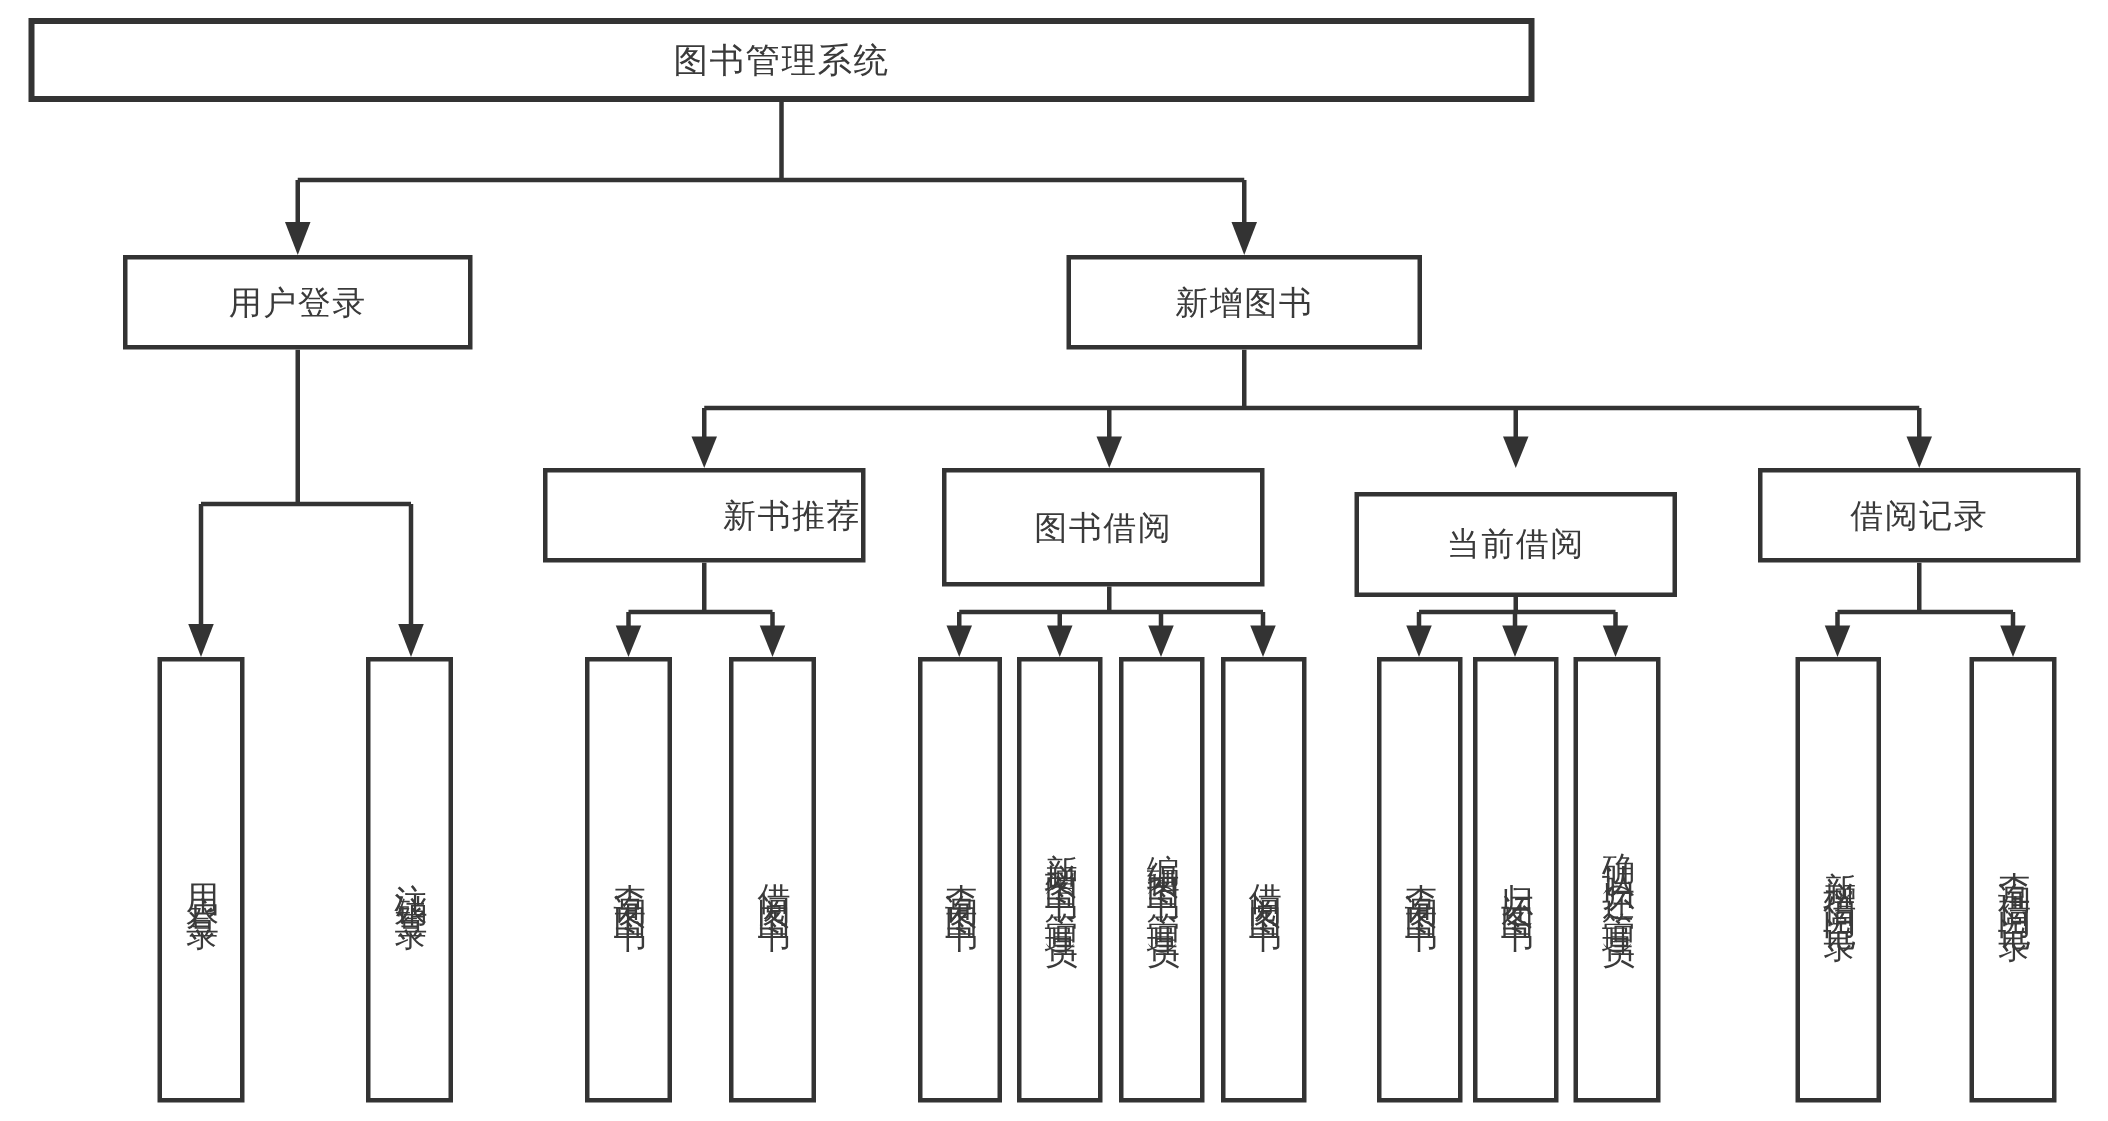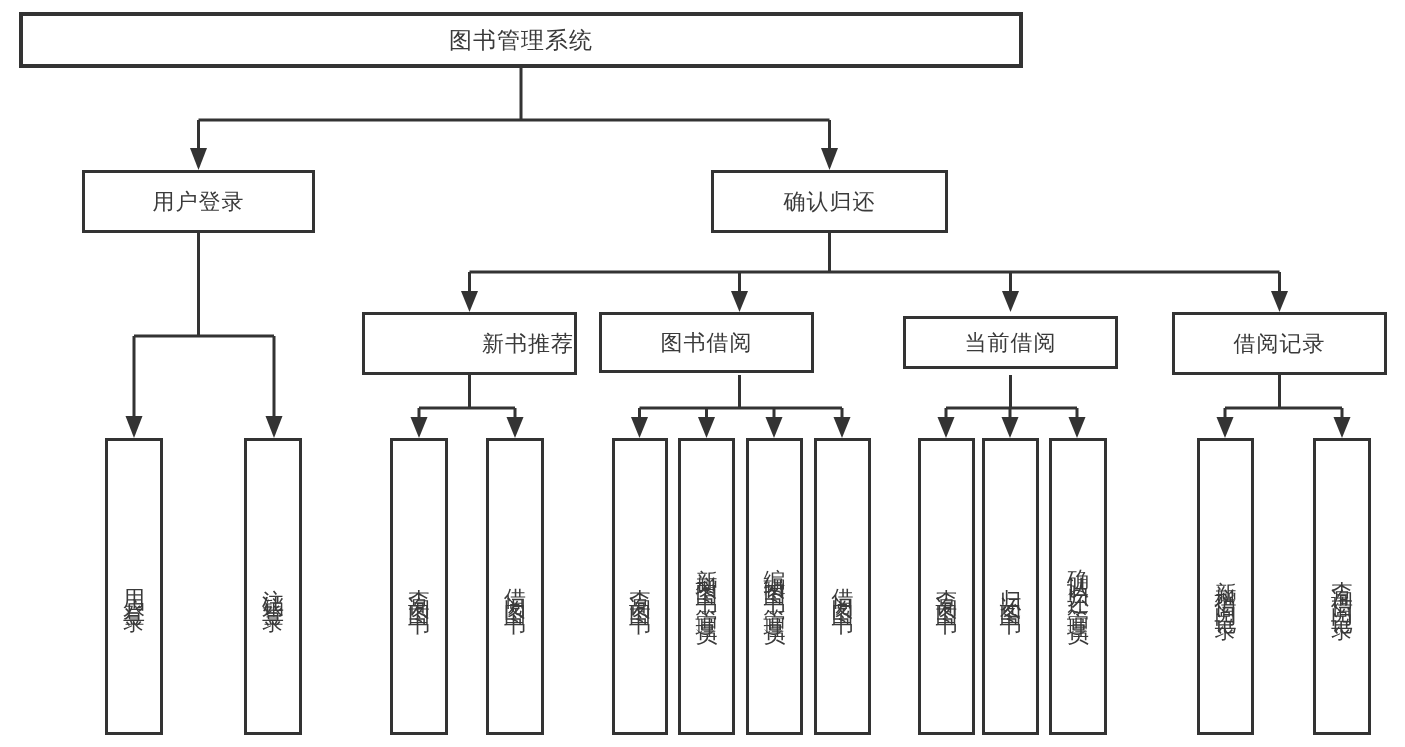--- a/index.html
+++ b/index.html
@@ -45,22 +45,22 @@
     font-size: 20px;
     color: rgba(168,168,168,0.9);
     letter-spacing: 1px;
     white-space: nowrap;
   }
   
   #n-root   { left:19px;  top:12px;  width:1004px; height:56px;justify-content:center; }
   #n-login  { left:82px;  top:170px; width:233px;  height:63px; }
   #n-mgmt   { left:711px; top:170px; width:237px;  height:63px; }
   #n-new    { left:362px; top:312px; width:215px;  height:63px;justify-content:flex-end; }
-  #n-borrow { left:599px; top:312px; width:215px;  height:61px; }
-  #n-cur    { left:903px; top:316px; width:215px;  height:53px; }
+  #n-borrow { left:628px; top:312px; width:215px;  height:79px; }
+  #n-cur    { left:903px; top:328px; width:215px;  height:70px; }
   #n-rec    { left:1172px;top:312px; width:215px;  height:63px; }
   .leaf-box { top:438px; height:297px; }
   #l-g1a { left:105px;  width:58px; }
   #l-g1b { left:244px;  width:58px; }
   #l-g2a { left:390px;  width:58px; }
   #l-g2b { left:486px;  width:58px; }
   #l-g3a { left:612px;  width:56px; }
   #l-g3b { left:678px;  width:57px; }
   #l-g3c { left:746px;  width:57px; }
   #l-g3d { left:814px;  width:57px; }
@@ -116,21 +116,21 @@
   </svg>
 
   <div id="n-root" class="box root-box">
     <span>图书管理系统</span>
   </div>
 
   <div id="n-login" class="box">
     <span>用户登录</span>
   </div>
   <div id="n-mgmt" class="box">
-    <span>确认归还</span>
+    <span>新增图书</span>
   </div>
 
   <div id="n-new" class="box">
     <span>新书推荐</span>
   </div>
   <div id="n-borrow" class="box">
     <span>图书借阅</span>
   </div>
   <div id="n-cur" class="box">
     <span>当前借阅</span>

